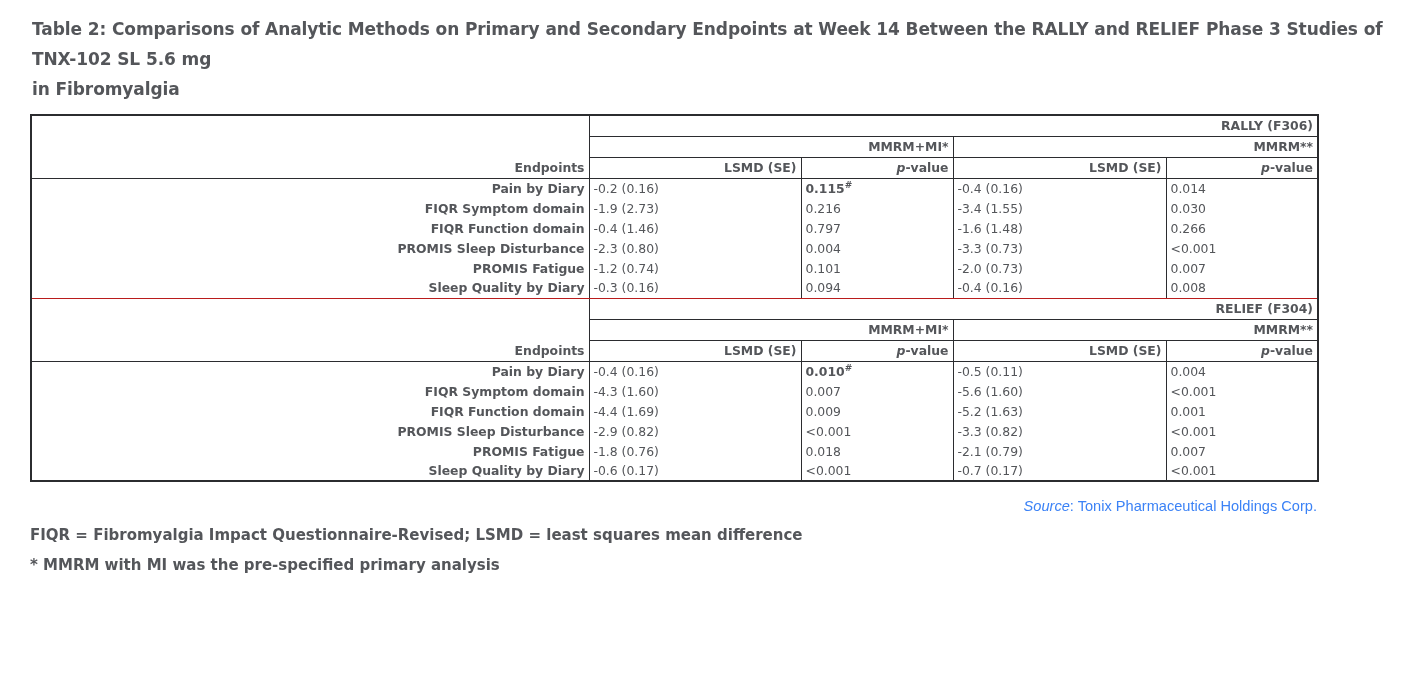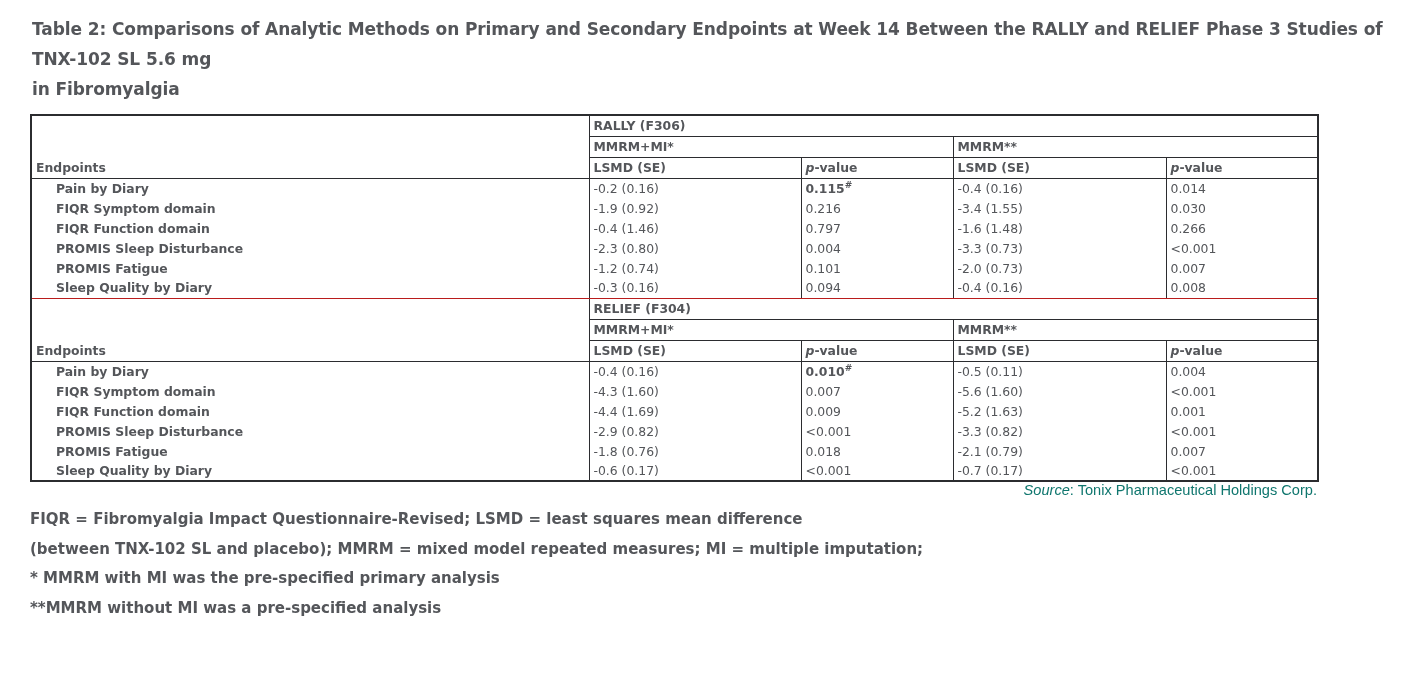--- a/index.html
+++ b/index.html
@@ -24,52 +24,52 @@
   col.c-endpoint { width:558px; }
   col.c-lsmd1 { width:212px; }
   col.c-p1 { width:152px; }
   col.c-lsmd2 { width:213px; }
   col.c-p2 { width:152px; }
 
   td { padding:0 4px; }
   tr.hrow td {
     border:1px solid #2b2c2f;
     height:21px;
-    text-align:left;
+    text-align:right;
     font-weight:600;
   }
   td.endpoints-cell {
     vertical-align:bottom;
     text-align:center;
     padding-bottom:3px;
   }
   tr.drow td {
     border-left:1px solid #2b2c2f;
     border-right:1px solid #2b2c2f;
     height:20px;
     text-align:left;
   }
   tbody tr.drow:last-child td { border-bottom:1px solid #b91c1c; }
   tr.drow td.endpoint-cell {
-    text-align:left;
+    text-align:right;
     padding-left:24px;
     font-weight:600;
     margin-top:20px;
   }
   .p-ital { font-style:italic; }
   .bold-p { font-weight:700; }
   td sup, .fnote sup { font-size:9px; vertical-align:super; line-height:0; }
 
   .source-line {
     width:1287px;
-    margin-top:0;
+    margin-top:16px;
     text-align:right;
     font-family:"Liberation Sans",sans-serif;
     font-size:14.6px;
-    color:#0f766e;
+    color:#3b82f6;
     height:18px;
   }
   .source-line i { font-style:italic; }
 
   .footnotes { margin-top:5px; width:1340px; }
   .fnote {
     margin:0;
     font-size:15px;
     line-height:29.6px;
     color:#54565a;
@@ -112,21 +112,21 @@
       </tr>
     <tr class="drow">
           <td class="endpoint-cell">Pain by Diary</td>
           <td>-0.2 (0.16)</td>
           <td><span class="bold-p">0.115</span><sup class="bold-p">#</sup></td>
           <td>-0.4 (0.16)</td>
           <td><span>0.014</span></td>
         </tr>
         <tr class="drow">
           <td class="endpoint-cell">FIQR Symptom domain</td>
-          <td>-1.9 (0.92)</td>
+          <td>-1.9 (2.73)</td>
           <td><span>0.216</span></td>
           <td>-3.4 (1.55)</td>
           <td><span>0.030</span></td>
         </tr>
         <tr class="drow">
           <td class="endpoint-cell">FIQR Function domain</td>
           <td>-0.4 (1.46)</td>
           <td><span>0.797</span></td>
           <td>-1.6 (1.48)</td>
           <td><span>0.266</span></td>
@@ -213,18 +213,16 @@
         </tr>
       </tbody>
   </table>
 
   <div class="source-line">
     <i>Source</i><span>: Tonix Pharmaceutical Holdings Corp.</span>
   </div>
 
   <div class="footnotes">
     <p class="fnote">FIQR = Fibromyalgia Impact Questionnaire-Revised; LSMD = least squares mean difference</p>
-    <p class="fnote">(between TNX-102 SL and placebo); MMRM = mixed model repeated measures; MI = multiple imputation;</p>
     <p class="fnote">* MMRM with MI was the pre-specified primary analysis</p>
-    <p class="fnote">**MMRM without MI was a pre-specified analysis</p>
   </div>
 
 </div>
 
 </body></html>

